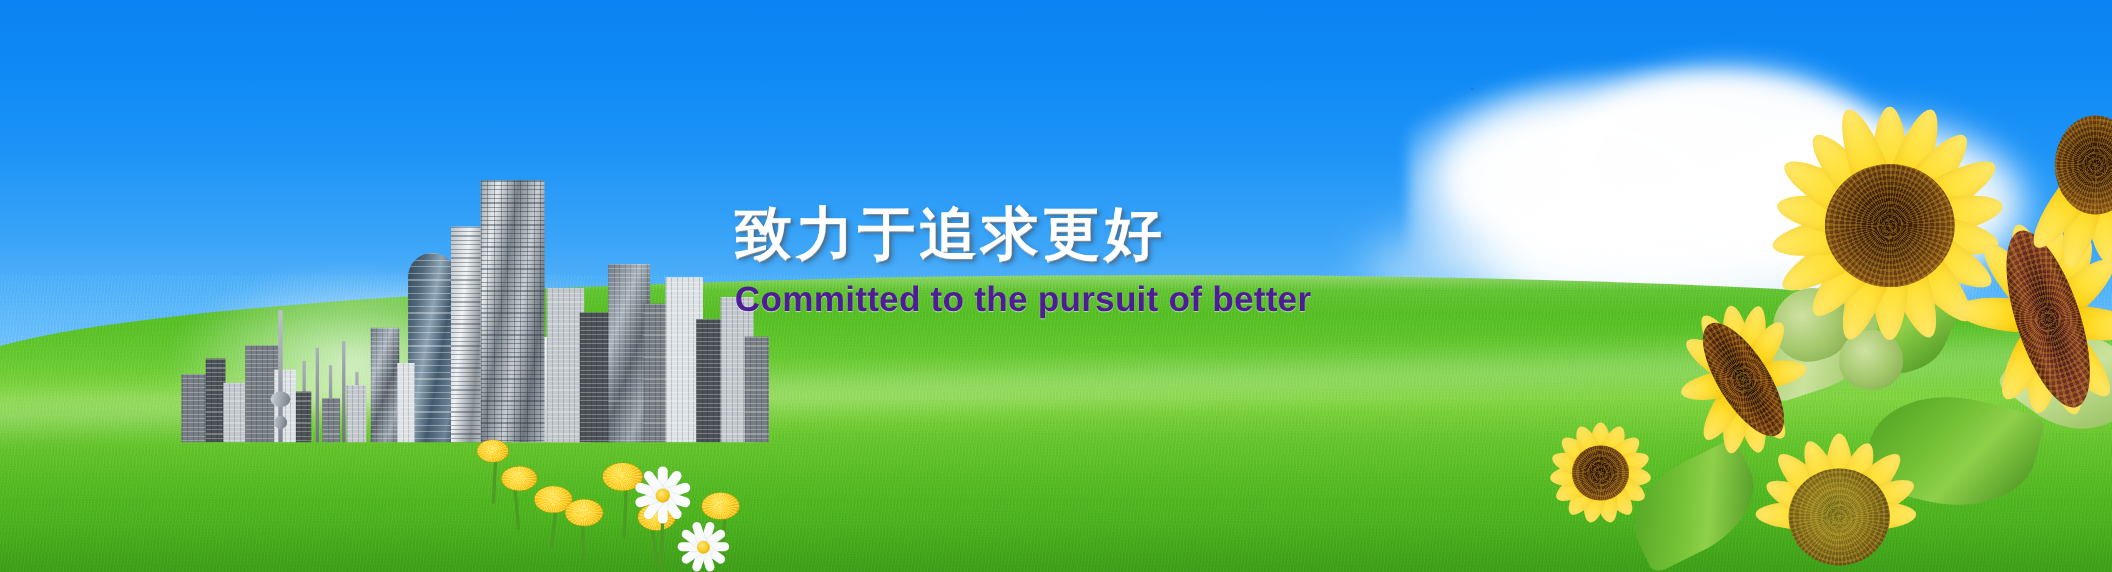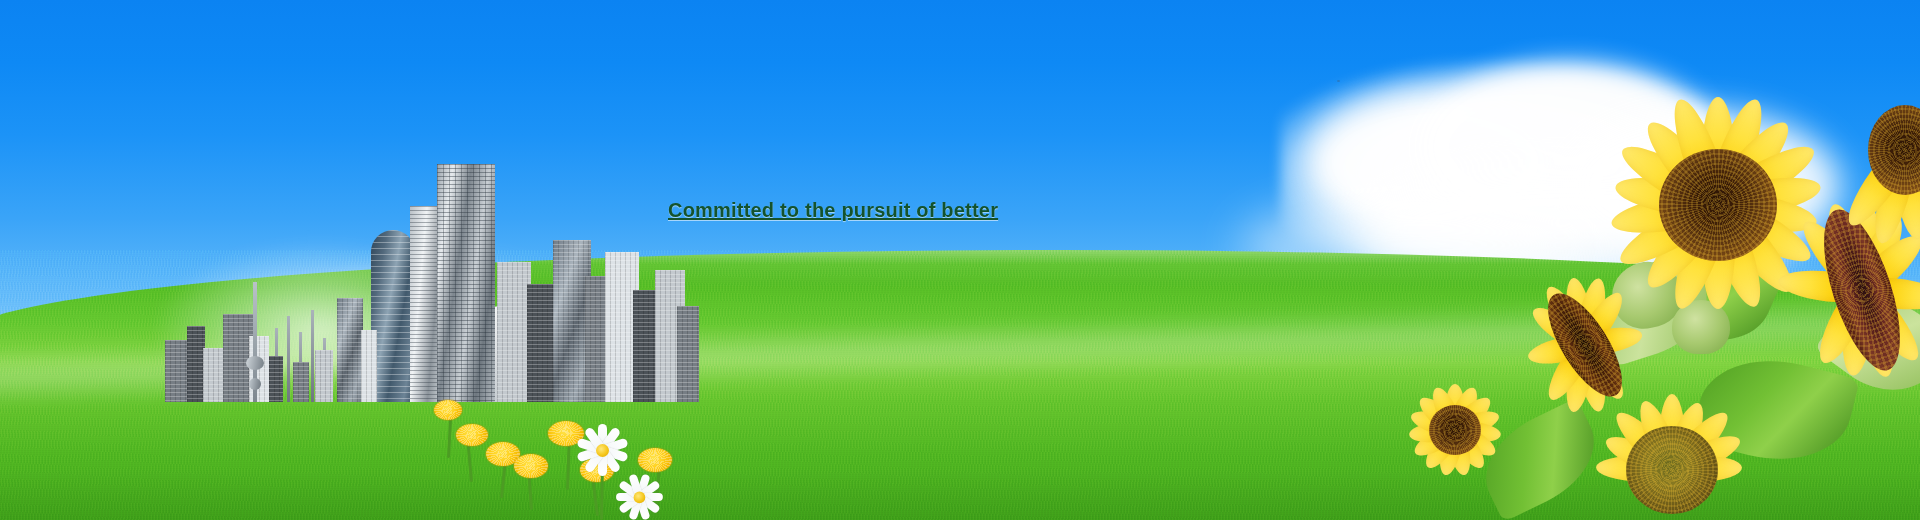--- a/index.html
+++ b/index.html
@@ -231,25 +231,24 @@
     font-size:52px;line-height:1.06;font-weight:700;color:#ffffff;
     letter-spacing:4px;
     text-shadow:
       2px 2px 0 rgba(90,110,130,.55),
       3px 3px 5px rgba(40,70,100,.45),
       0 1px 0 rgba(255,255,255,.9);
     white-space:nowrap;
   }
   .subline{
     margin-top:13px;
-    font-size:20px;font-weight:700;color:#14532d;
+    font-size:32px;font-weight:700;color:#4c1d95;
     letter-spacing:.2px;
     text-shadow:0 1px 1px rgba(255,255,255,.55);
     white-space:nowrap;
-    text-decoration:underline;
   }
 </style>
 </head>
 <body>
 
 <div id="banner">
 
   <div class="sky"></div>
   <div class="sky-haze"></div>
 
@@ -460,16 +459,17 @@
     <div class="sf" style="left:1905px;top:150px;width:0;height:0;">
       <span class="petal" style="width:30px;height:94px;margin-left:-15px;margin-top:-94px;transform:rotate(150deg);"></span>
       <span class="petal" style="width:30px;height:90px;margin-left:-15px;margin-top:-90px;transform:rotate(172deg);"></span>
       <span class="petal" style="width:30px;height:96px;margin-left:-15px;margin-top:-96px;transform:rotate(194deg);"></span>
       <span class="petal" style="width:30px;height:92px;margin-left:-15px;margin-top:-92px;transform:rotate(216deg);"></span>
       <span class="disc" style="width:74px;height:90px;"></span>
     </div>
   </div>
 
   <div class="copy">
+    <div class="headline">致力于追求更好</div>
     <div class="subline">Committed to the pursuit of better</div>
   </div>
 
 </div>
 
 </body></html>

